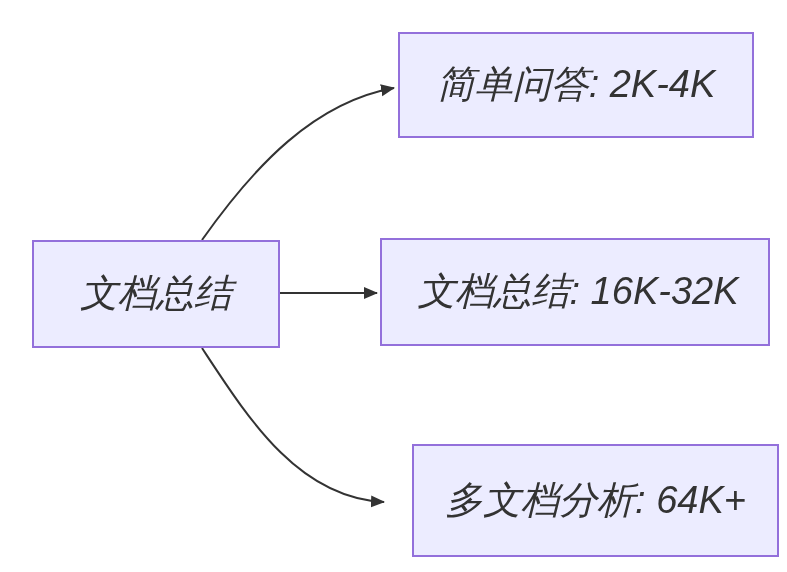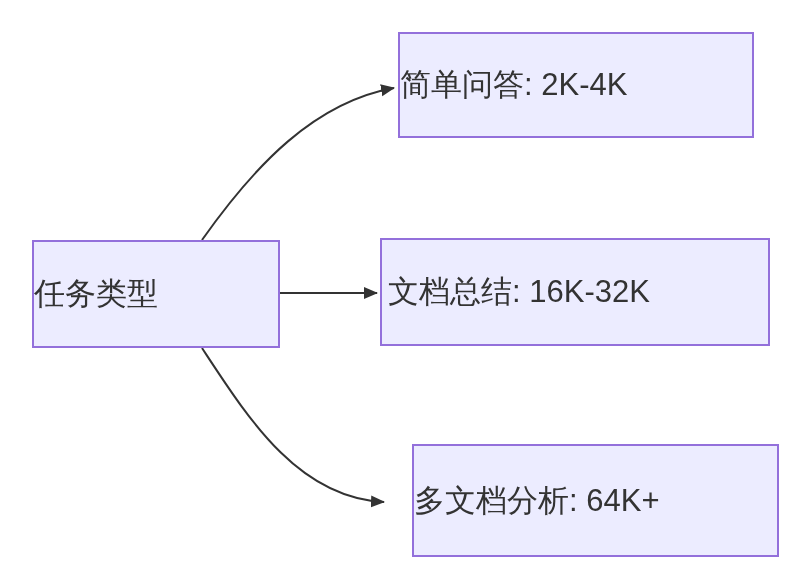--- a/index.html
+++ b/index.html
@@ -24,27 +24,28 @@
     width: 787px;
     height: 572px;
     pointer-events: none;
   }
   .node {
     position: absolute;
     box-sizing: border-box;
     background: #ECECFF;
     border: 2px solid #9370DB;
     color: #333333;
-    font-size: 31px;
+    font-size: 38px;
     display: flex;
     align-items: center;
-    justify-content: flex-start;
+    justify-content: center;
     text-align: center;
     white-space: nowrap;
     line-height: 1.2;
+    font-style: italic;
   }
   .node-root    { left: 32px;  top: 240px; width: 248px; height: 108px; }
   .node-branch0 { left: 398px; top: 32px;  width: 356px; height: 106px; }
   .node-branch1 { left: 380px; top: 238px; width: 390px; height: 108px; padding-left: 6px; }
   .node-branch2 { left: 388px; top: 444px; width: 367px; height: 113px; margin-left: 24px; }
   .edge {
     stroke: #333333;
     stroke-width: 2;
     fill: none;
   }
@@ -59,21 +60,21 @@
       <marker id="arrowhead" markerUnits="userSpaceOnUse" markerWidth="16" markerHeight="14" refX="13" refY="6" orient="auto">
         <path d="M0,0 L14,6 L0,12 Z" fill="#333333"></path>
       </marker>
     </defs>
     <path class="edge" d="M202,240 C255,165 315,102 394,88" marker-end="url(#arrowhead)"></path>
     <path class="edge" d="M280,293 L377,293" marker-end="url(#arrowhead)"></path>
     <path class="edge" d="M202,348 C248,418 298,498 384,502" marker-end="url(#arrowhead)"></path>
   </svg>
 
   <div class="node node-root">
-    <span>任务类型</span>
+    <span>文档总结</span>
   </div>
 
   <div class="node node-branch0">
     <span>简单问答: 2K-4K</span>
   </div>
 
   <div class="node node-branch1">
     <span>文档总结: 16K-32K</span>
   </div>
 

